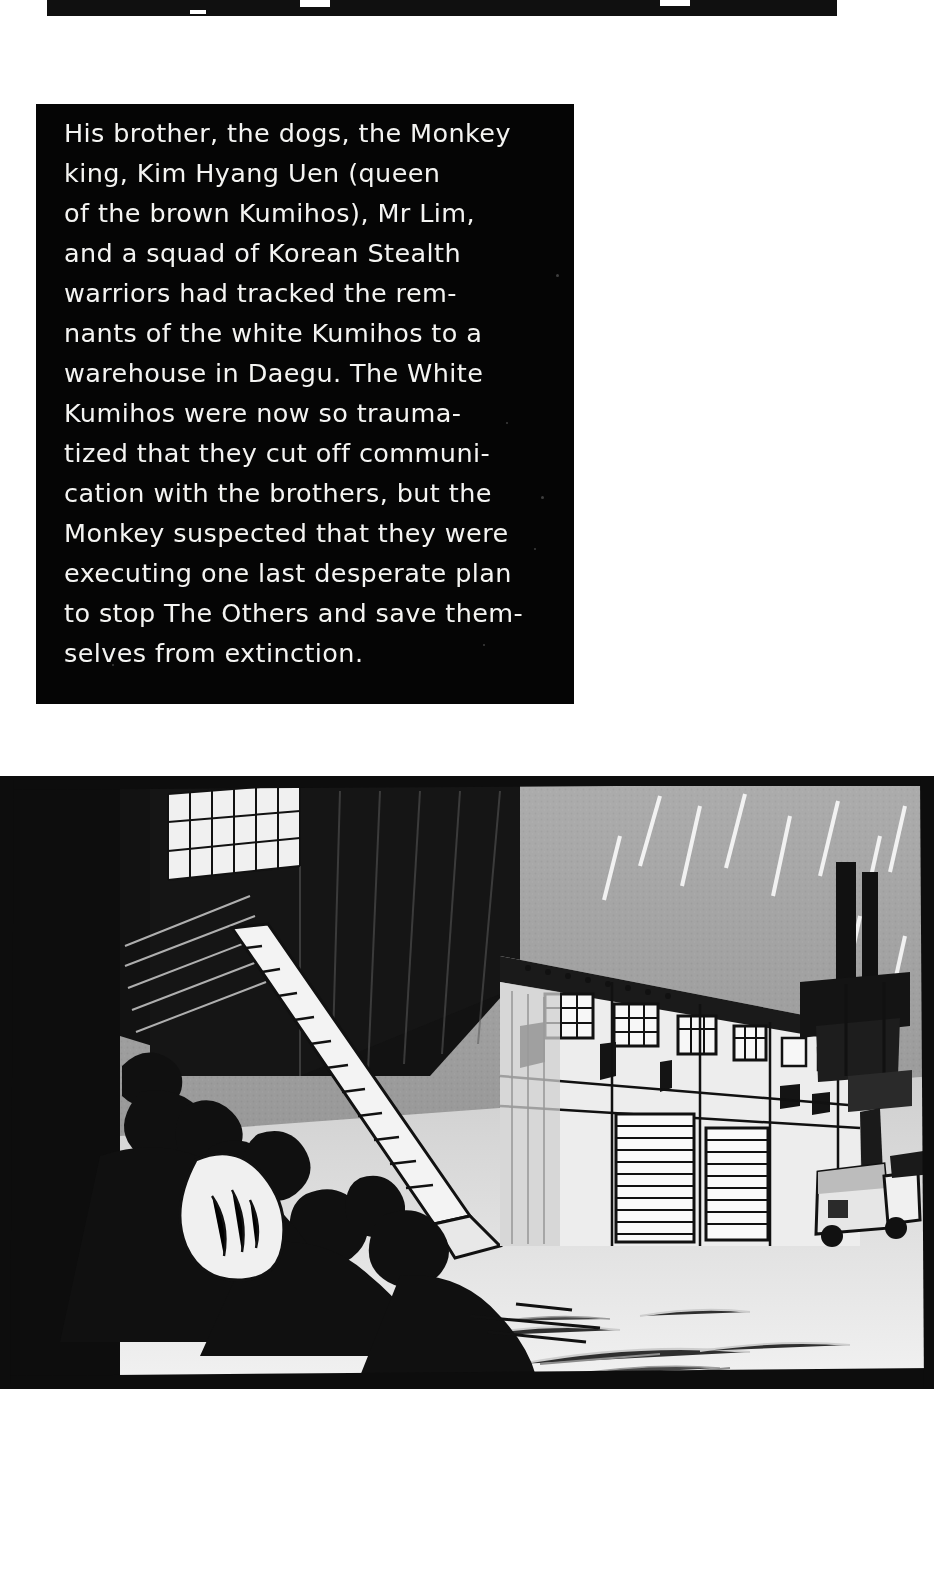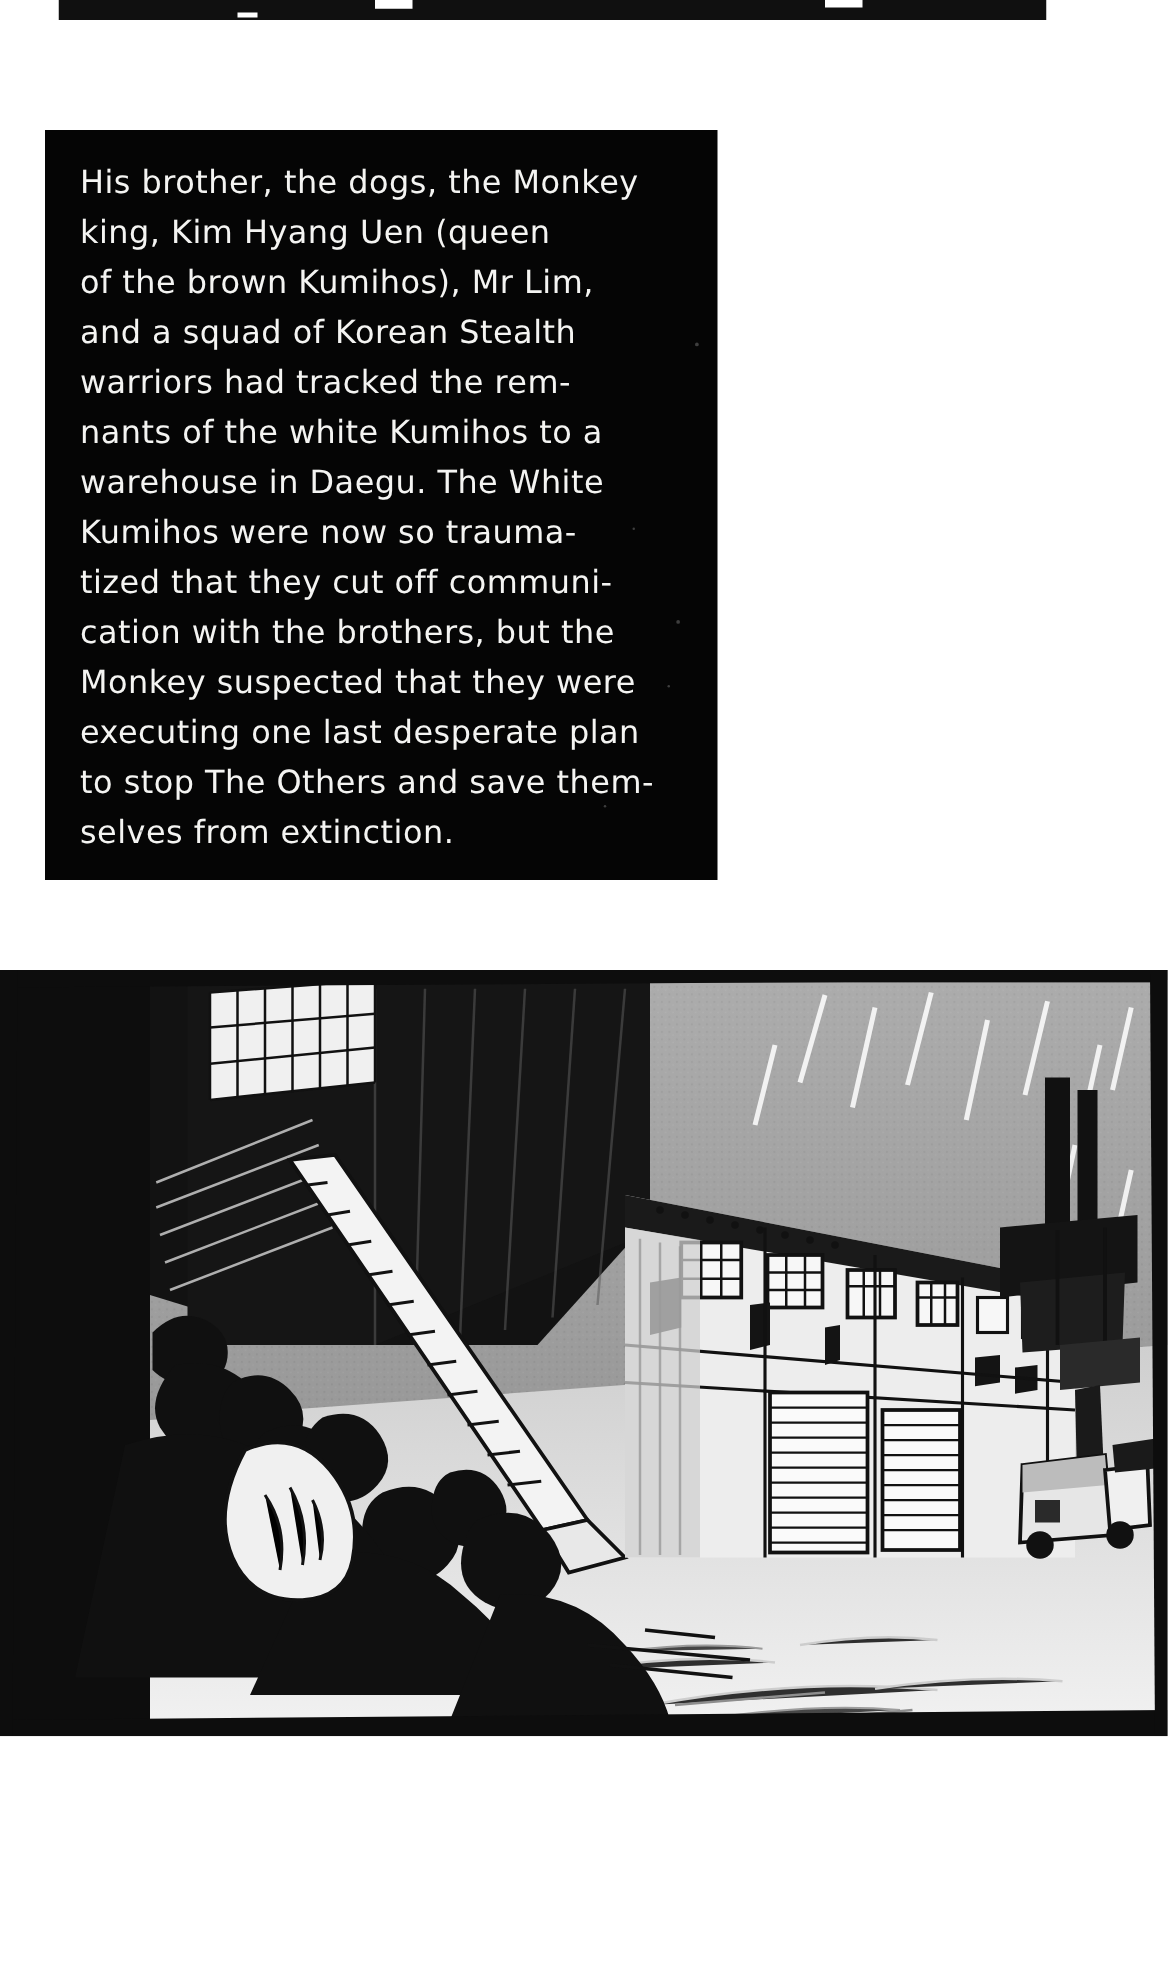--- a/index.html
+++ b/index.html
@@ -32,21 +32,21 @@
 
   
   .caption-box {
     position: absolute;
     left: 36px;
     top: 104px;
     width: 538px;
     height: 600px;
     background: #050505;
     box-sizing: border-box;
-    padding: 22px 26px 0 28px;
+    padding: 9px 26px 0 28px;
   }
   .caption-text {
     color: #f4f4f2;
     font-family: "DejaVu Sans", sans-serif;
     font-size: 25.5px;
     line-height: 40px;
     letter-spacing: 0.4px;
     white-space: pre-line;
     font-weight: 400;
   }

